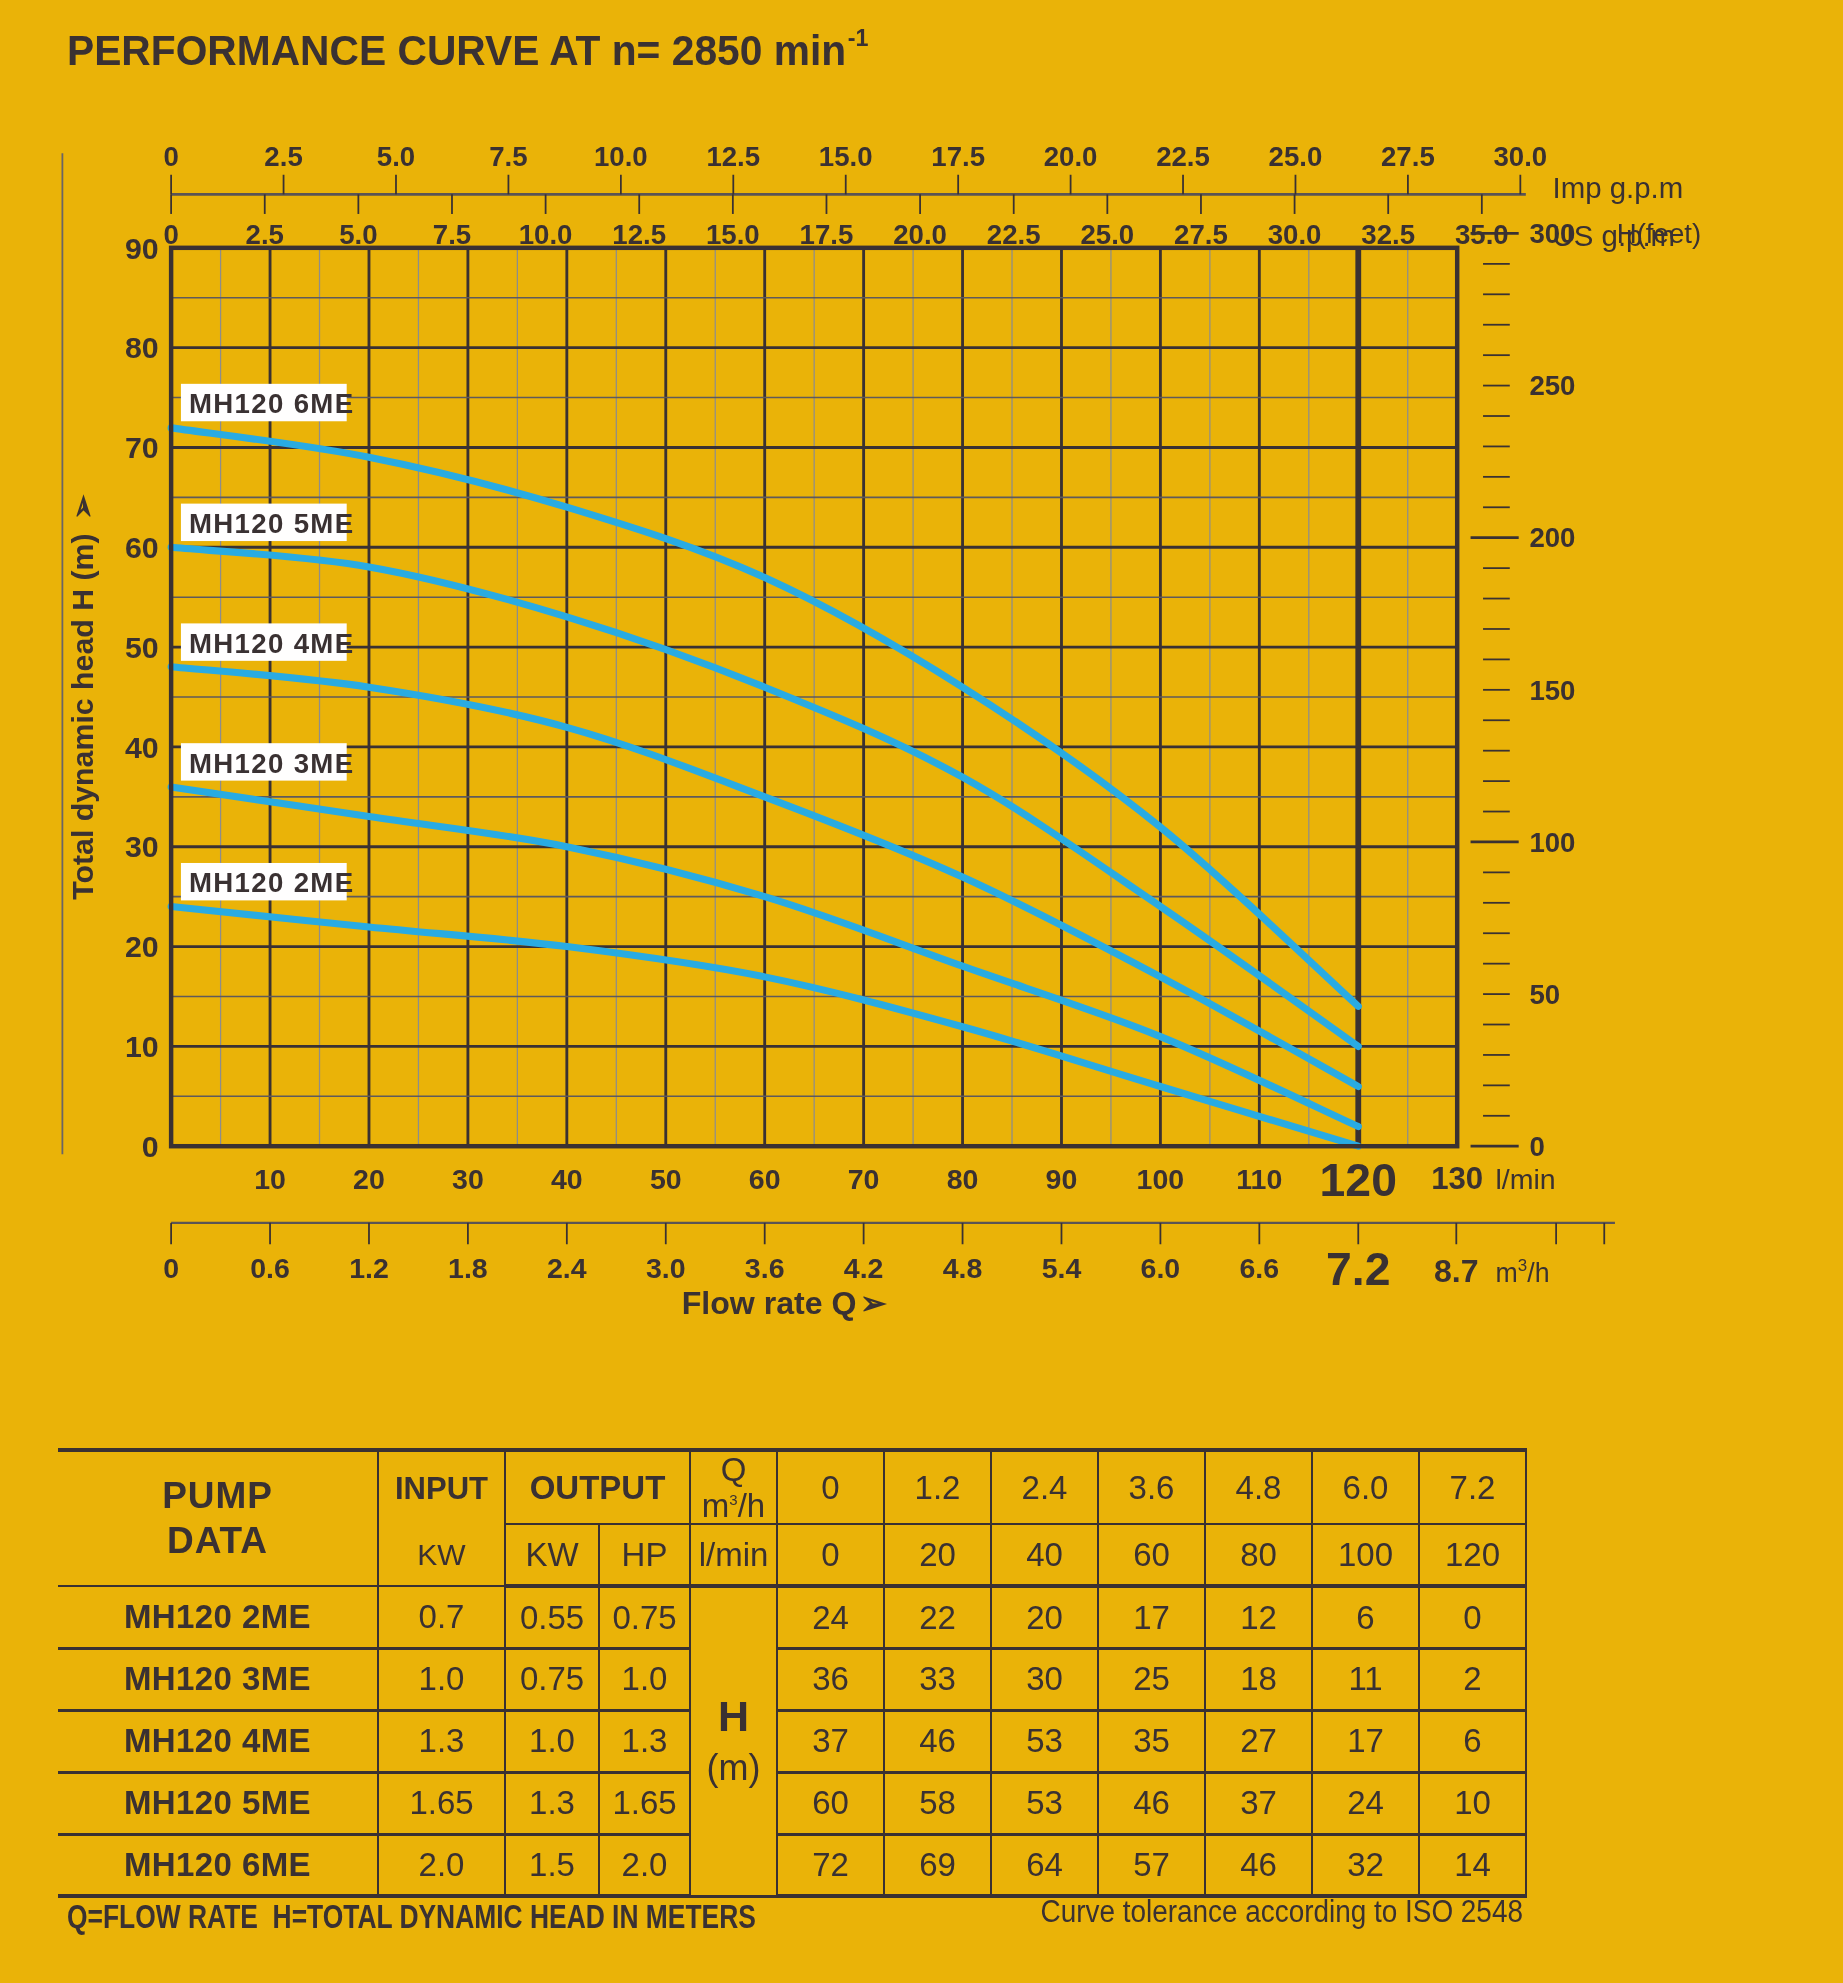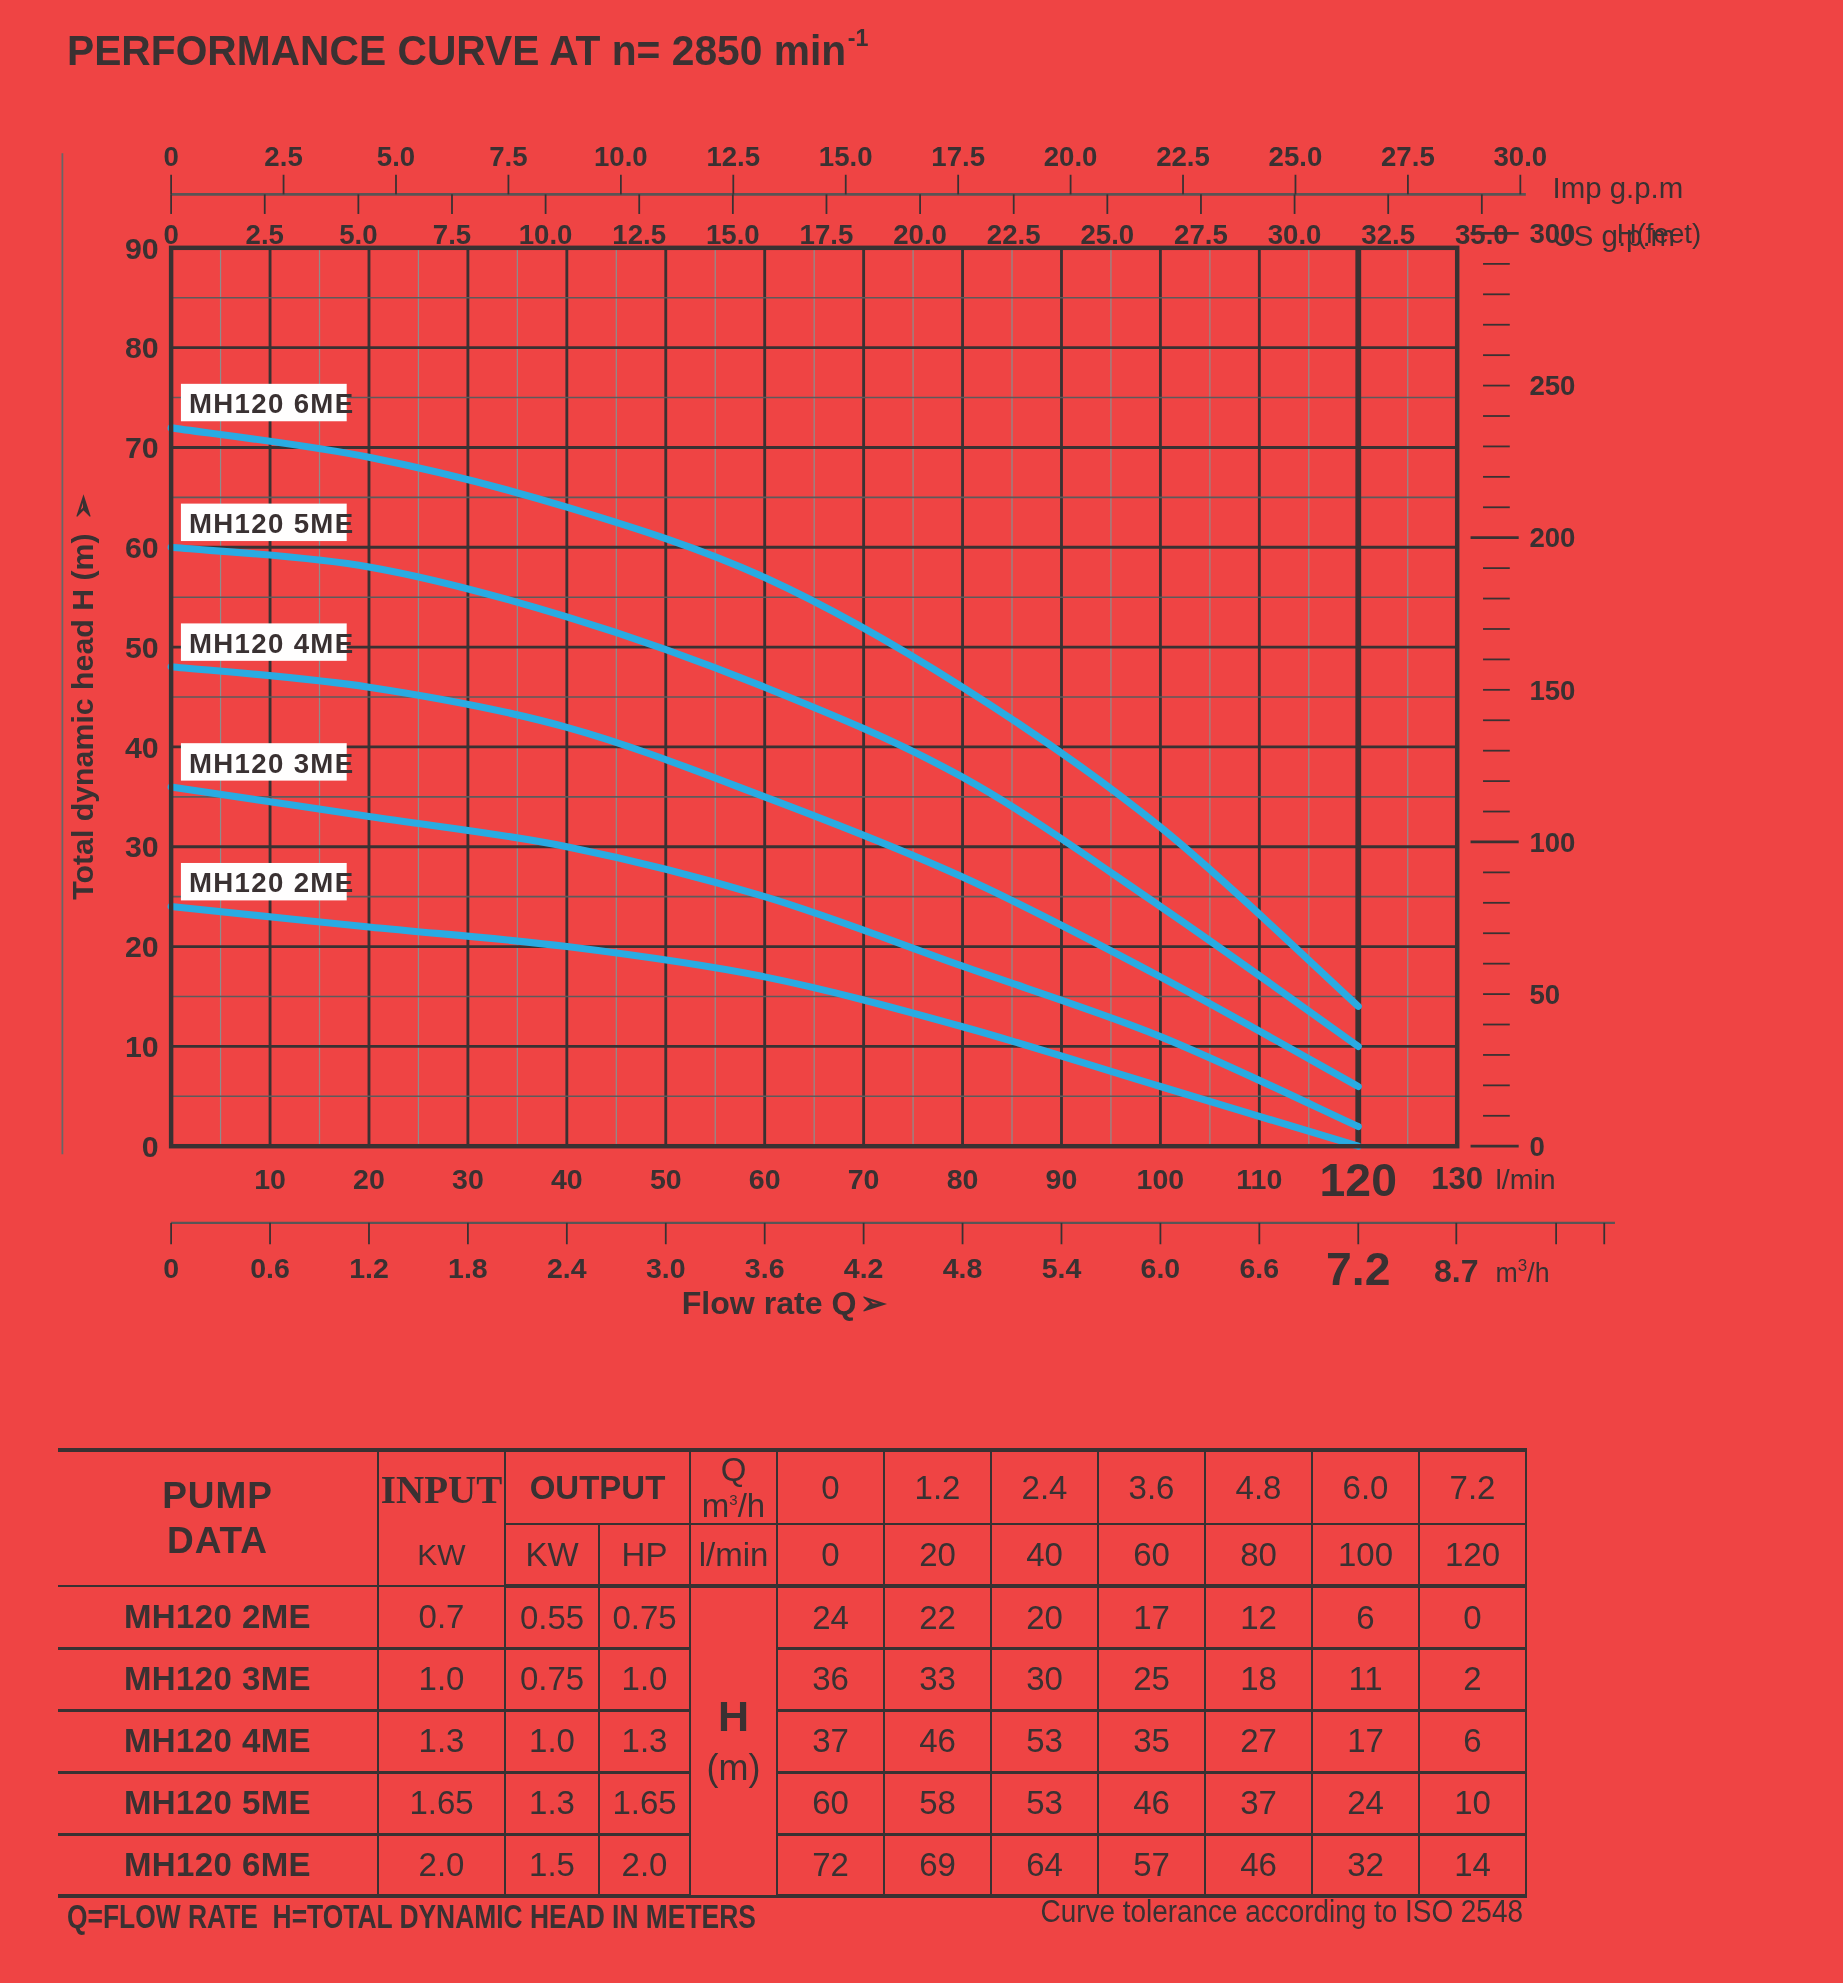--- a/index.html
+++ b/index.html
@@ -1,16 +1,16 @@
 <!DOCTYPE html>
 <html style="font-size:14.3px"><head>
 <meta charset="utf-8">
 <style>
   html,body{margin:0;padding:0;background:#ffffff;}
-  .page{position:relative;width:1844px;height:1984px;background:#ef4444;overflow:hidden;
+  .page{position:relative;width:1844px;height:1984px;background:#eab308;overflow:hidden;
         font-family:"Liberation Sans", sans-serif;color:#3a3132;}
   h1.title{position:absolute;left:67px;top:27px;margin:0;font-size:42px;font-weight:bold;
         letter-spacing:0px;transform:scaleX(.97);transform-origin:left;white-space:pre;}
   h1.title sup{font-size:24px;position:relative;top:-3.6px;left:1.8px;}
   h2.table-title{position:absolute;left:64px;top:1365px;margin:0;font-size:35px;font-weight:bold;white-space:pre;}
   h2.table-title sup{font-size:20.5px;position:relative;top:-1.8px;left:1.8px;}
   #chart{position:absolute;left:0;top:0;}
   #table-host{position:absolute;left:0;top:0;width:1844px;height:1984px;margin-top:20px;}
   table.perf{border-collapse:collapse;table-layout:fixed;width:1467px;position:absolute;
         left:58px;top:1428px;border-top:4.5px solid #3a3132;}
@@ -18,21 +18,21 @@
         font-size:33px;color:#3a3132;}
   table.perf td.c0{border-left:none;}
   table.perf td.lastc{border-right:2.7px solid #3a3132;}
   table.perf tr.r1 td{border-bottom:2.7px solid #3a3132;}
   table.perf td.model-hdr-cell, table.perf td.input-cell{border-bottom:4.5px solid #3a3132;}
   table.perf tr.r2 td{border-bottom:4.5px solid #3a3132;}
   table.perf tr.body td{border-bottom:3.1px solid #3a3132;}
   table.perf tr.body.last td{border-bottom:4.5px solid #3a3132;}
   table.perf td.hcell{border-bottom:4.5px solid #3a3132;}
   .model-hdr-cell div{font-weight:bold;font-size:37px;line-height:1.2;letter-spacing:0.9px;}
-  .input-cell .hdr{font-weight:bold;font-size:39px;height:73px;display:flex;align-items:center;justify-content:center;font-family:Liberation Serif, serif;}
+  .input-cell .hdr{font-weight:bold;font-size:31px;height:73px;display:flex;align-items:center;justify-content:center;}
   .input-cell .sub{font-size:30px;height:59px;display:flex;align-items:center;justify-content:center;}
   .out-hdr{font-weight:bold;font-size:33px;}
   .q-hdr{font-size:26px;line-height:1.08;}
   .q-hdr sup{font-size:15px;}
   .sub2{font-size:30px;}
   .model-cell{font-weight:bold;font-size:34px;letter-spacing:0.4px;}
   .hcell .hh{font-weight:bold;font-size:43px;line-height:1;}
   .hcell .hm{font-size:36px;margin-top:9px;}
   .footer-left{position:absolute;left:67px;top:1898px;font-size:33px;font-weight:bold;white-space:pre;
         transform:scaleX(.80);transform-origin:left top;}

